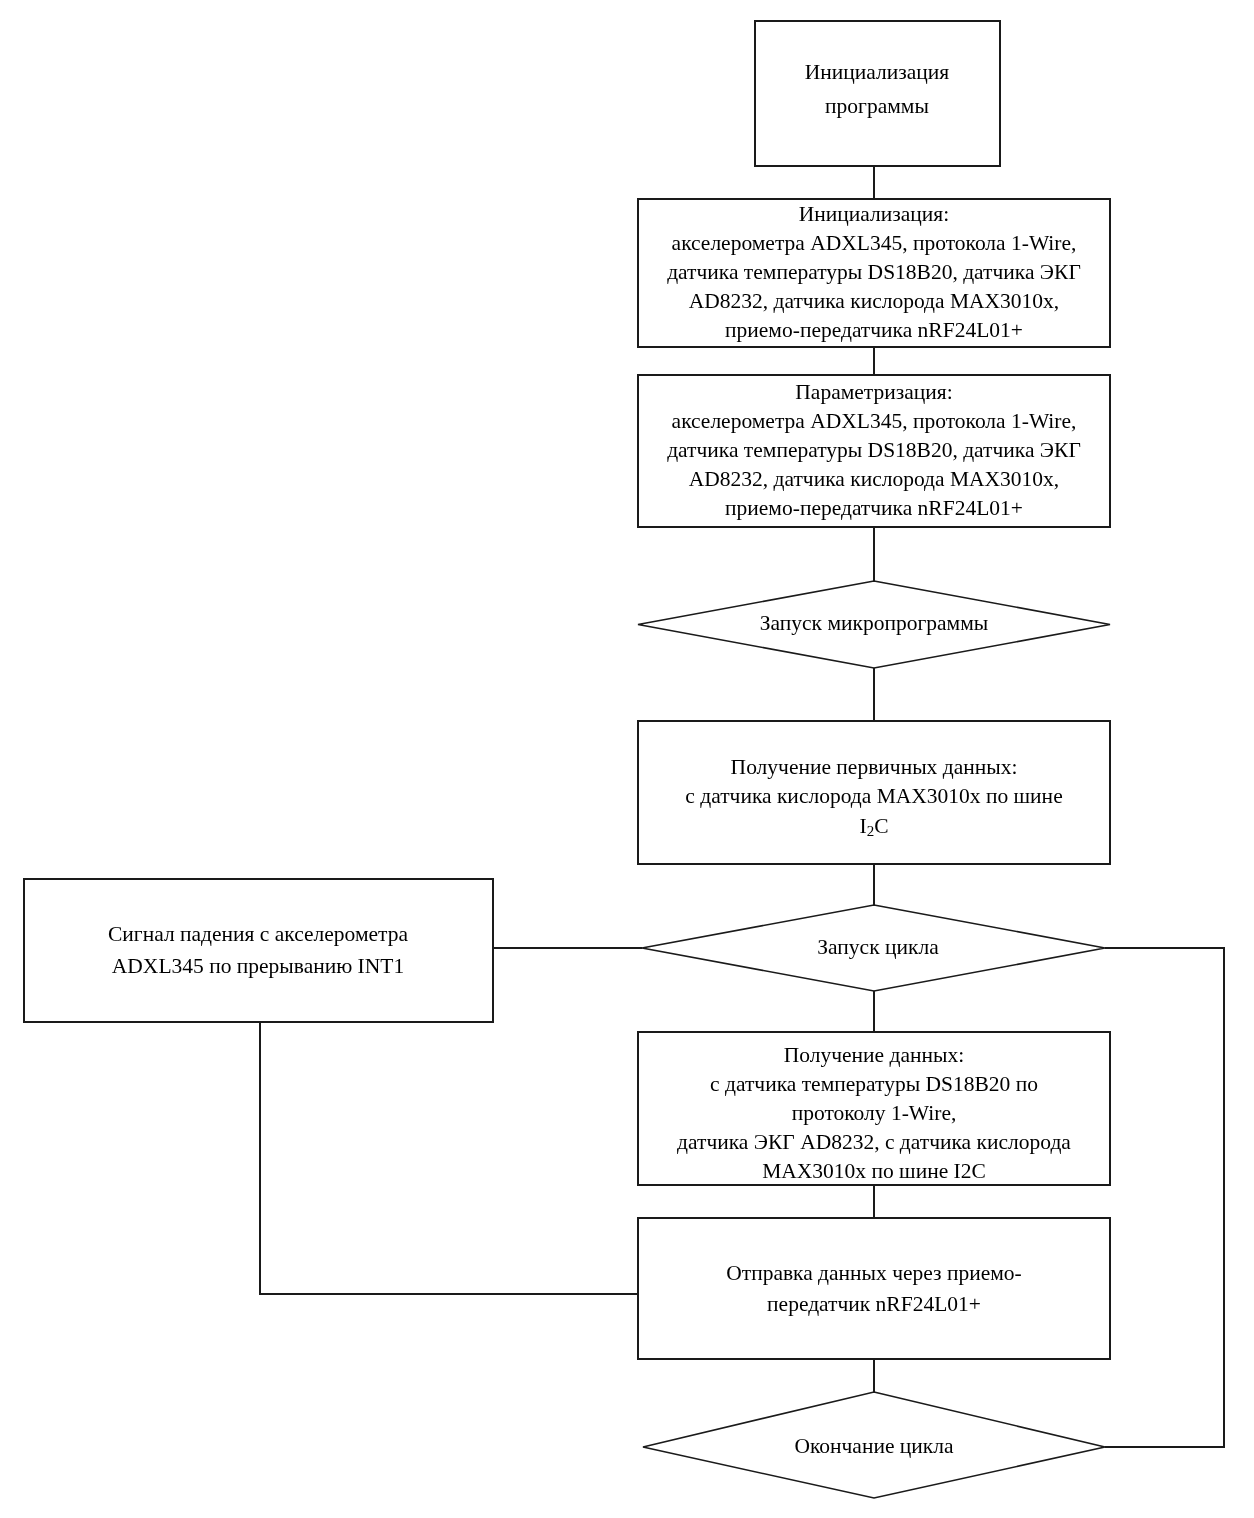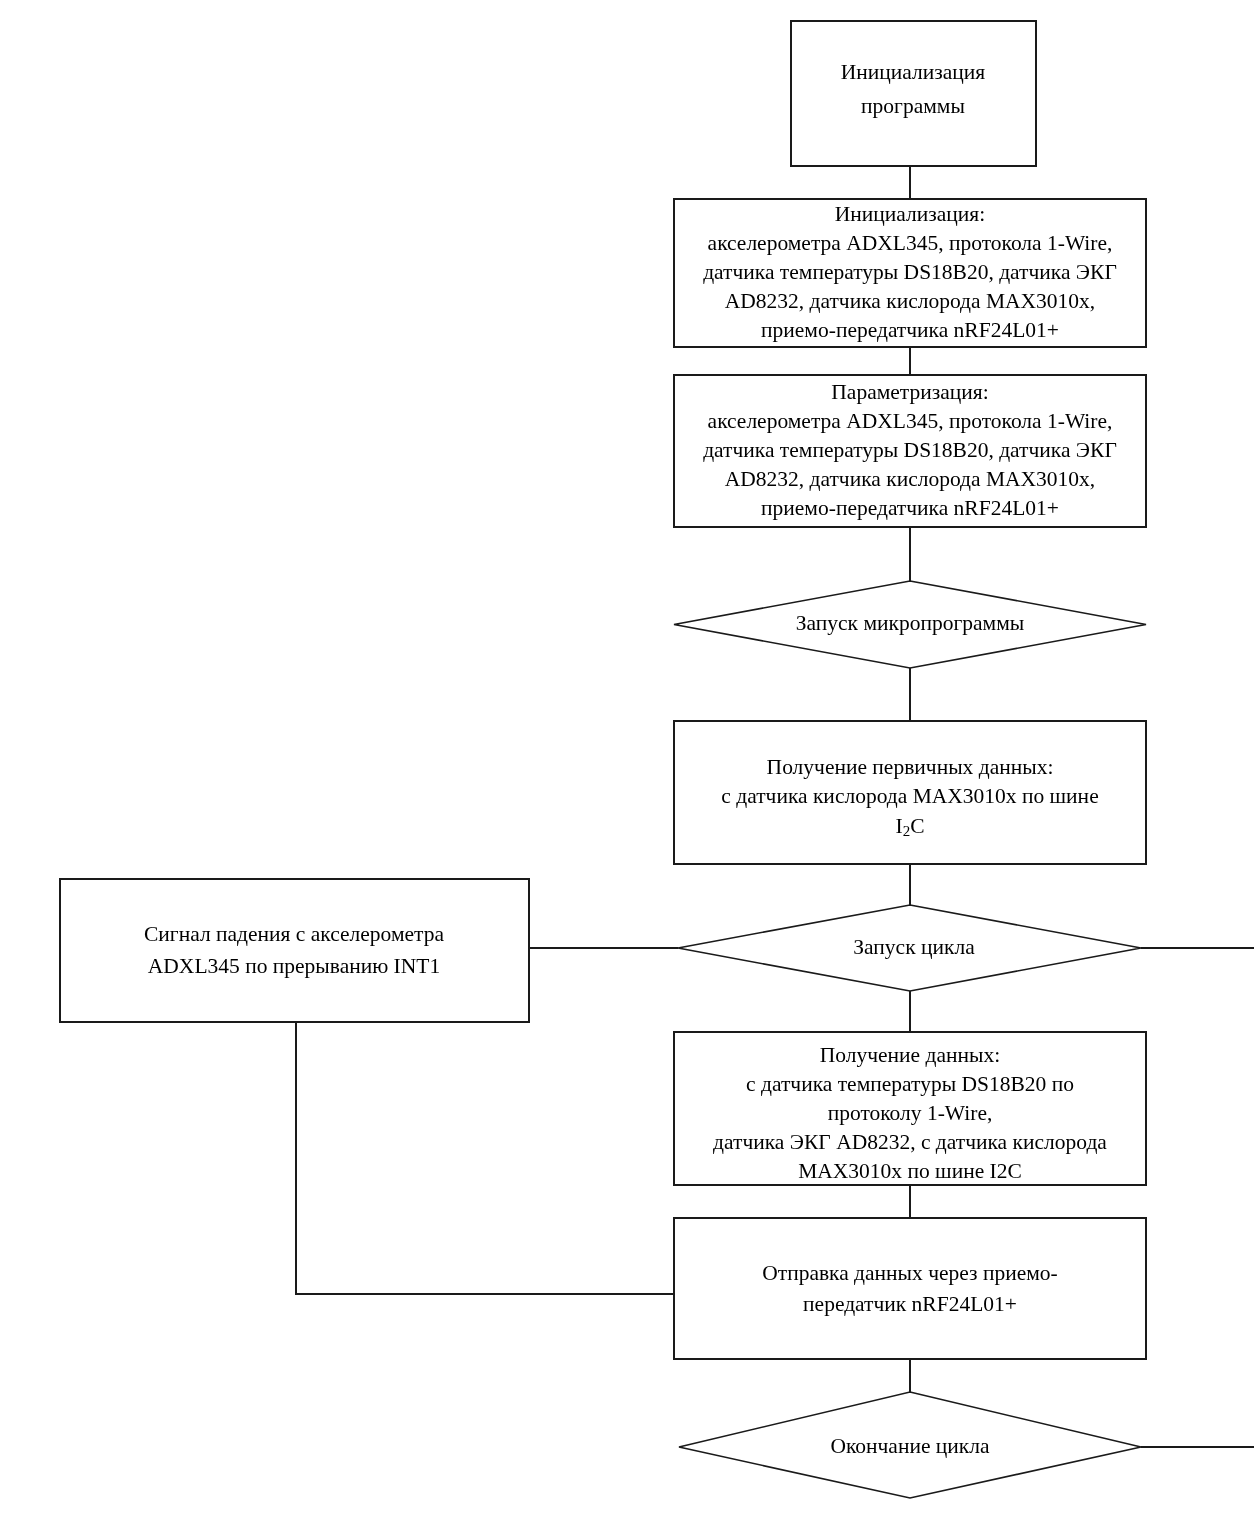--- a/index.html
+++ b/index.html
@@ -11,21 +11,20 @@
     width: 1254px;
     height: 1518px;
     font-family: "Liberation Serif", "DejaVu Serif", serif;
     color: #000000;
     overflow: hidden;
   }
   #flowchart-root {
     position: relative;
     width: 1018px;
     height: 1518px;
-    margin-left: 36px;
   }
   svg.chart {
     display: block;
     width: 1254px;
     height: 1518px;
   }
   .node-shape {
     fill: #ffffff;
     stroke: #1a1a1a;
     stroke-width: 2;

